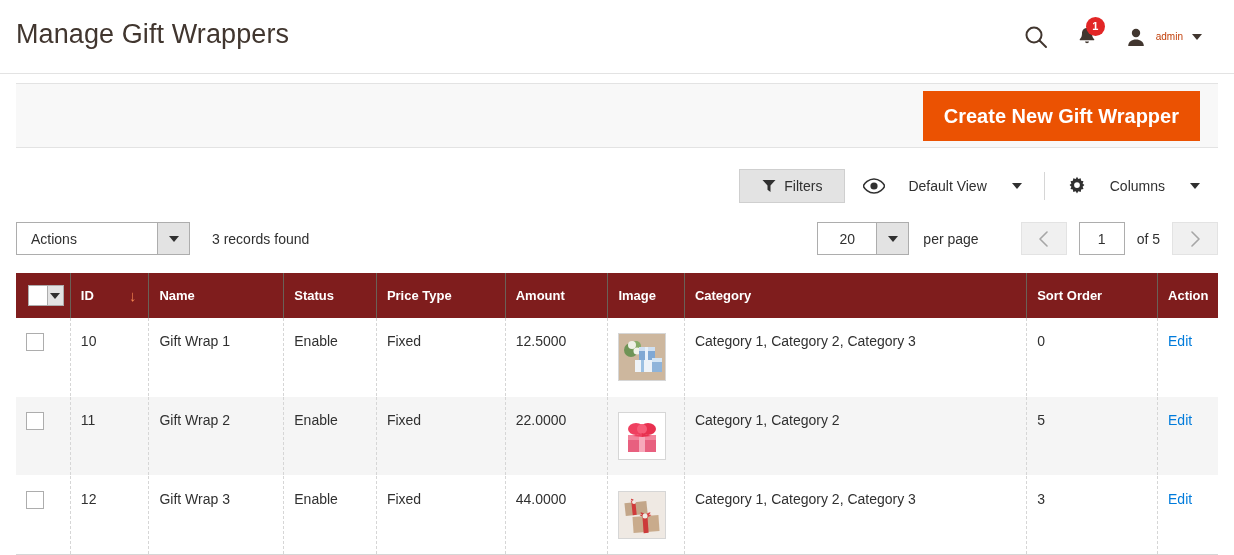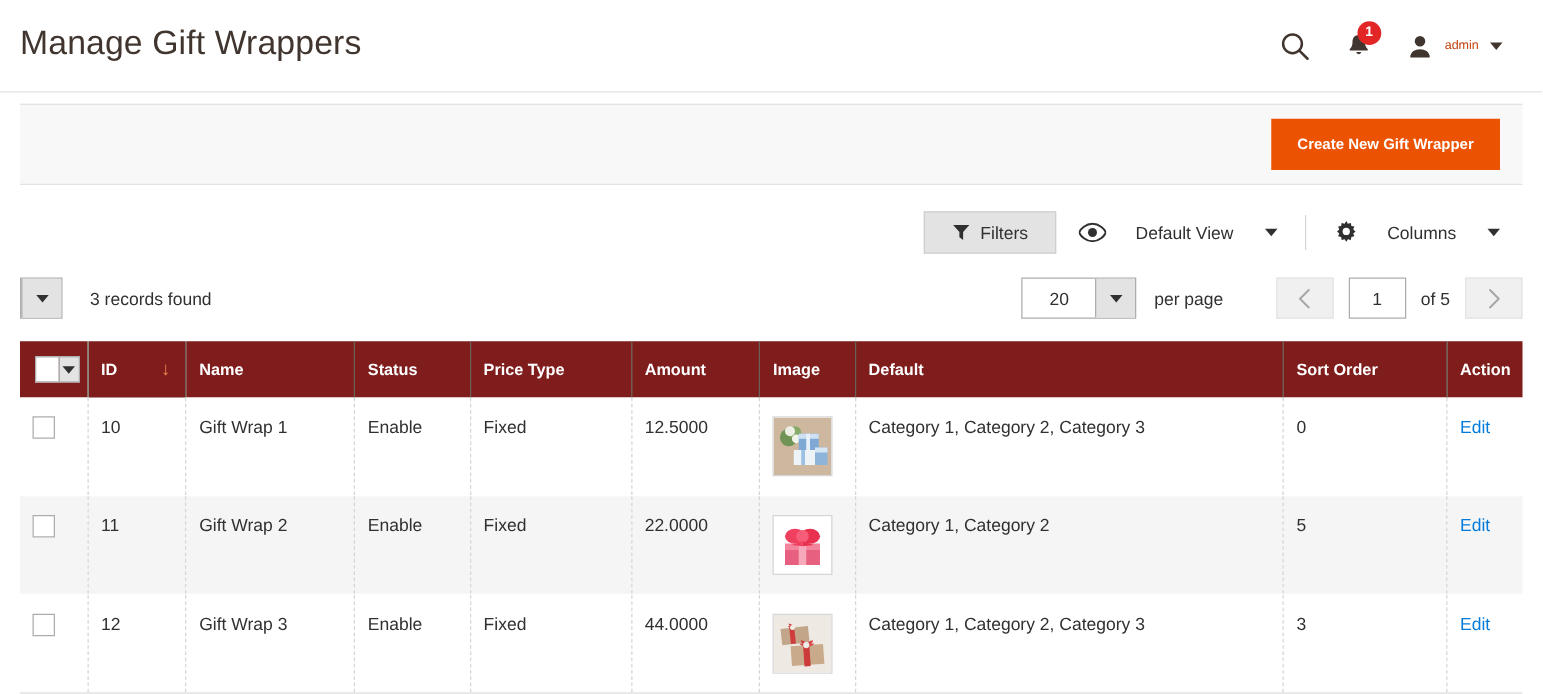--- a/index.html
+++ b/index.html
@@ -63,21 +63,21 @@
     border-top: 1px solid #e3e3e3;
     border-bottom: 1px solid #e3e3e3;
     display: flex;
     align-items: center;
     justify-content: flex-end;
     padding-right: 18px;
   }
   .btn-primary {
     background: #eb5202;
     color: #ffffff;
-    font-size: 12px;
+    font-size: 20px;
     font-weight: bold;
     border: none;
     padding: 13px 21px;
     cursor: pointer;
     line-height: 1.2;
     font-family: "Liberation Sans", sans-serif;
   }
 
   
   .grid-toolbar-top {
@@ -292,20 +292,21 @@
         <circle cx="10" cy="9.1" r="2.9" fill="#ffffff"></circle>
       </svg>
       <span>Columns</span>
       <span class="caret-sm"></span>
     </div>
   </div>
 
   <div class="grid-toolbar">
     <div class="toolbar-left">
       <div class="select-box actions">
+        <div class="sel-label">Actions</div>
         <div class="sel-arrow">
           <span class="caret-sm" style="margin-left:0"></span>
         </div>
       </div>
       <div class="records-found">3 records found</div>
     </div>
 
     <div class="toolbar-right">
       <div class="select-box perpage">
         <div class="sel-label">20</div>
@@ -356,21 +357,21 @@
           </th>
           <th class="th-sortable">
             <span>ID</span>
             <span class="sort-arrow">↓</span>
           </th>
           <th>Name</th>
           <th>Status</th>
           <th>Price Type</th>
           <th>Amount</th>
           <th>Image</th>
-          <th>Default</th>
+          <th>Category</th>
           <th>Sort Order</th>
           <th>Action</th>
         </tr>
       </thead>
       <tbody>
         <tr class="odd">
           <td>
             <span class="row-checkbox"></span>
           </td>
           <td>10</td>

